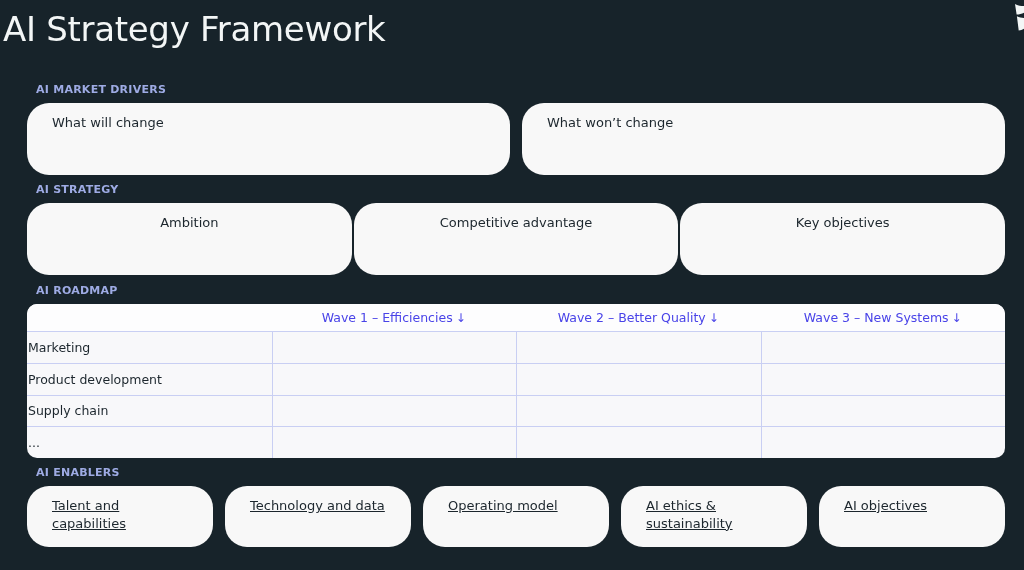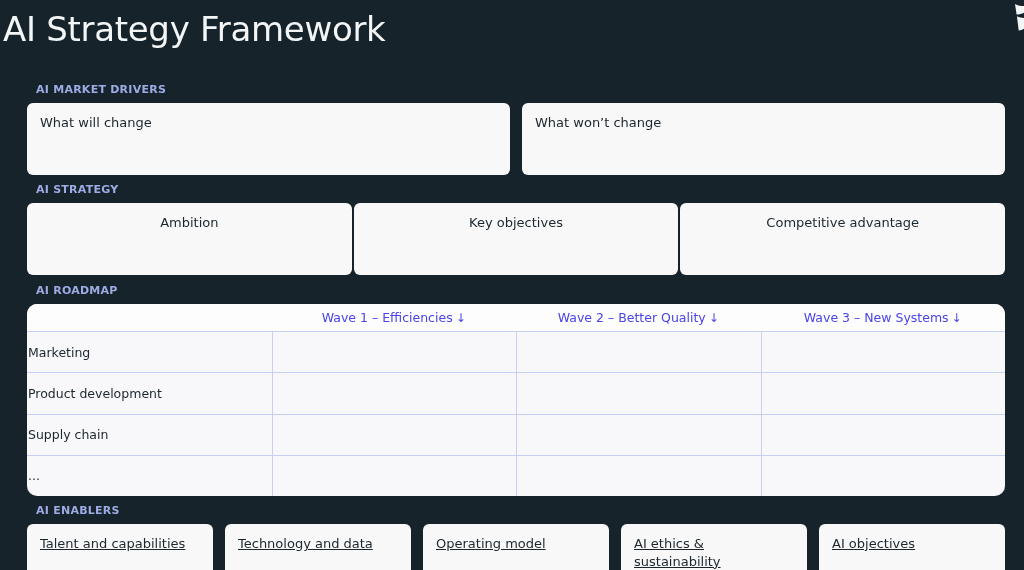--- a/index.html
+++ b/index.html
@@ -38,35 +38,35 @@
   }
   section{margin-bottom:9px;}
   section.strategy{margin-bottom:10px;}
 
   .row{display:flex;}
   .gap12{gap:12px;}
   .gap10{gap:2px;text-align:center;}
 
   .card{
     background:var(--card-bg);
-    border-radius:6px;
+    border-radius:22px;
     flex:1;
-    padding:11px 13px;
+    padding:11px 25px;
     color:var(--card-text);
     font-size:13px;line-height:1.35;
   }
   .h72{height:72px;}
   .h61{height:61px;text-decoration:underline;}
 
   
   .table{
     background:var(--table-bg);
     border-radius:10px;
     overflow:hidden;
-    height:192px;
+    height:154px;
     display:flex;flex-direction:column;
   }
   .thead{
     display:grid;grid-template-columns:repeat(4,1fr);
     height:28px;flex:0 0 28px;
     align-items:center;
     background:var(--table-header-bg);
     border-bottom:1px solid var(--table-border);
   }
   .th{
@@ -118,24 +118,24 @@
       </div>
     </section>
 
     <section class="strategy">
       <div class="section-label">AI STRATEGY</div>
       <div class="row gap10">
         <div class="card h72">
           <span>Ambition</span>
         </div>
         <div class="card h72">
+          <span>Competitive advantage</span>
+        </div>
+        <div class="card h72">
           <span>Key objectives</span>
-        </div>
-        <div class="card h72">
-          <span>Competitive advantage</span>
         </div>
       </div>
     </section>
 
     <section>
       <div class="section-label">AI ROADMAP</div>
       <div class="table">
         <div class="thead">
           <div class="th"></div>
           <div class="th">

